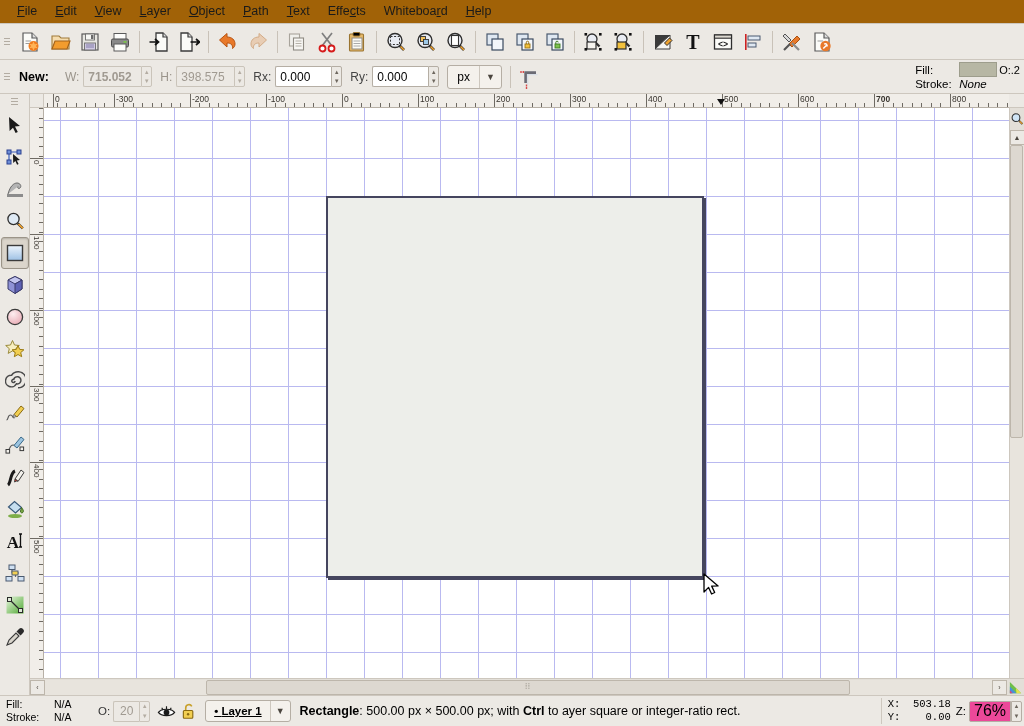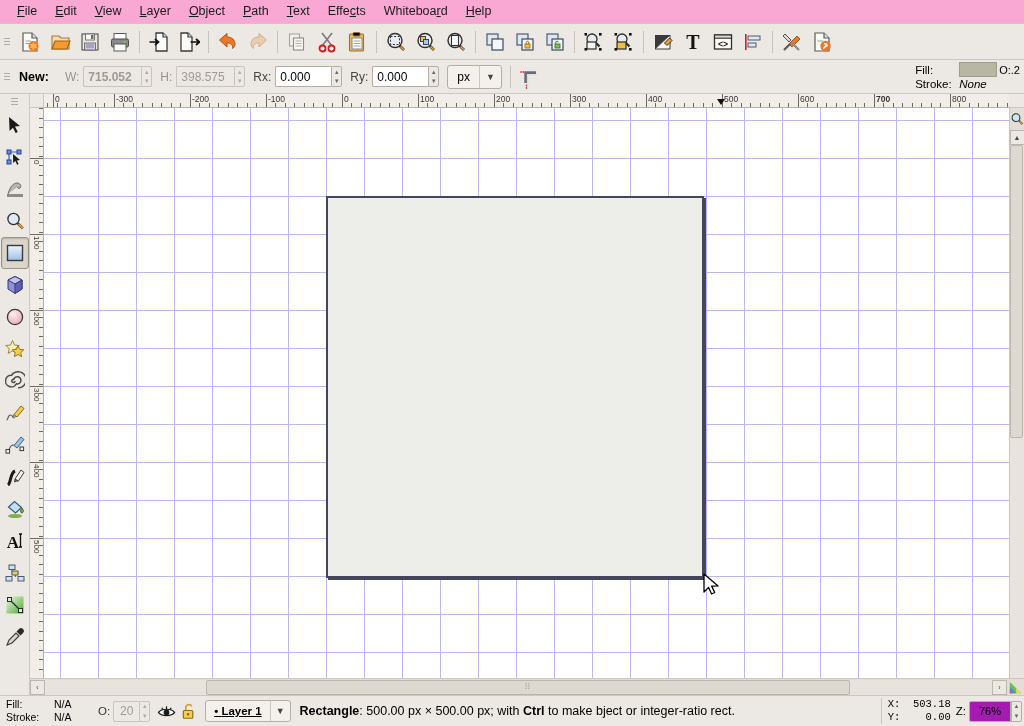--- a/index.html
+++ b/index.html
@@ -7,21 +7,21 @@
     width:1024px; height:726px; overflow:hidden;
     font-family:"Liberation Sans", sans-serif;
     font-size:12px; color:#000;
     background:#ece9e4;
   }
   #app { width:1024px; height:726px; position:relative; display:flex; flex-direction:column; background:#ece9e4; }
 
   
   .menubar {
     height:24px; display:flex; align-items:center;
-    background:#f9a8d4; padding-left:8px;
+    background:#a16207; padding-left:8px;
     border-bottom:1px solid #cdc7be;
   }
   .menu-item {
     padding:3px 9px; font-size:12.5px; color:#1a1a1a; cursor:default; line-height:1;
   }
   .menu-item u { text-decoration:underline; }
 
   
   .cmdbar {
     height:36px; display:flex; align-items:center;
@@ -150,22 +150,22 @@
   .layer-combo .lc-div { width:1px; align-self:stretch; background:#cdc7be; }
   .layer-combo .lc-arr { padding:0 5px; font-size:9px; color:#4a453e; }
   .status-msg { flex:1; font-size:12.5px; padding-left:9px; white-space:nowrap; overflow:hidden; }
   .status-msg b { font-weight:bold; }
   .xy { font-family:"Liberation Mono",monospace; font-size:10.5px; line-height:13px; display:flex; padding-left:6px; border-left:1px solid #cdc7be; }
   .xy .k { width:15px; }
   .xy .v { width:48px; text-align:right; }
   .zbox { display:flex; align-items:center; margin-left:5px; }
   .zbox .zlab { font-size:11.5px; margin-right:3px; }
   .zfield {
-    height:21px; width:42px; border:1px solid #b5aea4; background:#a21caf;
-    display:flex; align-items:center; justify-content:center; font-size:11px;
+    height:21px; width:42px; border:1px solid #b5aea4; background:#ec4899;
+    display:flex; align-items:center; justify-content:center; font-size:16px;
     border-radius:2px 0 0 2px;
   }
   svg { display:block; }
 </style>
 </head>
 <body>
 
 <div id="app">
 
   <div class="menubar">
@@ -961,21 +961,21 @@
       </svg>
     </span>
 
     <span class="layer-combo">
       <span class="lc-txt">•&nbsp;<span>Layer 1</span></span>
       <span class="lc-div"></span>
       <span class="lc-arr">▼</span>
     </span>
 
     <div class="status-msg">
-      <b>Rectangle</b><span>: </span><span>500.00 px × 500.00 px; with </span><b>Ctrl</b><span> to make bject or integer-ratio rect.</span>
+      <b>Rectangle</b><span>: </span><span>500.00 px × 500.00 px; with </span><b>Ctrl</b><span> to ayer square or integer-ratio rect.</span>
     </div>
 
     <div class="xy">
       <div class="k">
         <div>X:</div>
         <div>Y:</div>
       </div>
       <div class="v">
         <div>503.18</div>
         <div>0.00</div>

